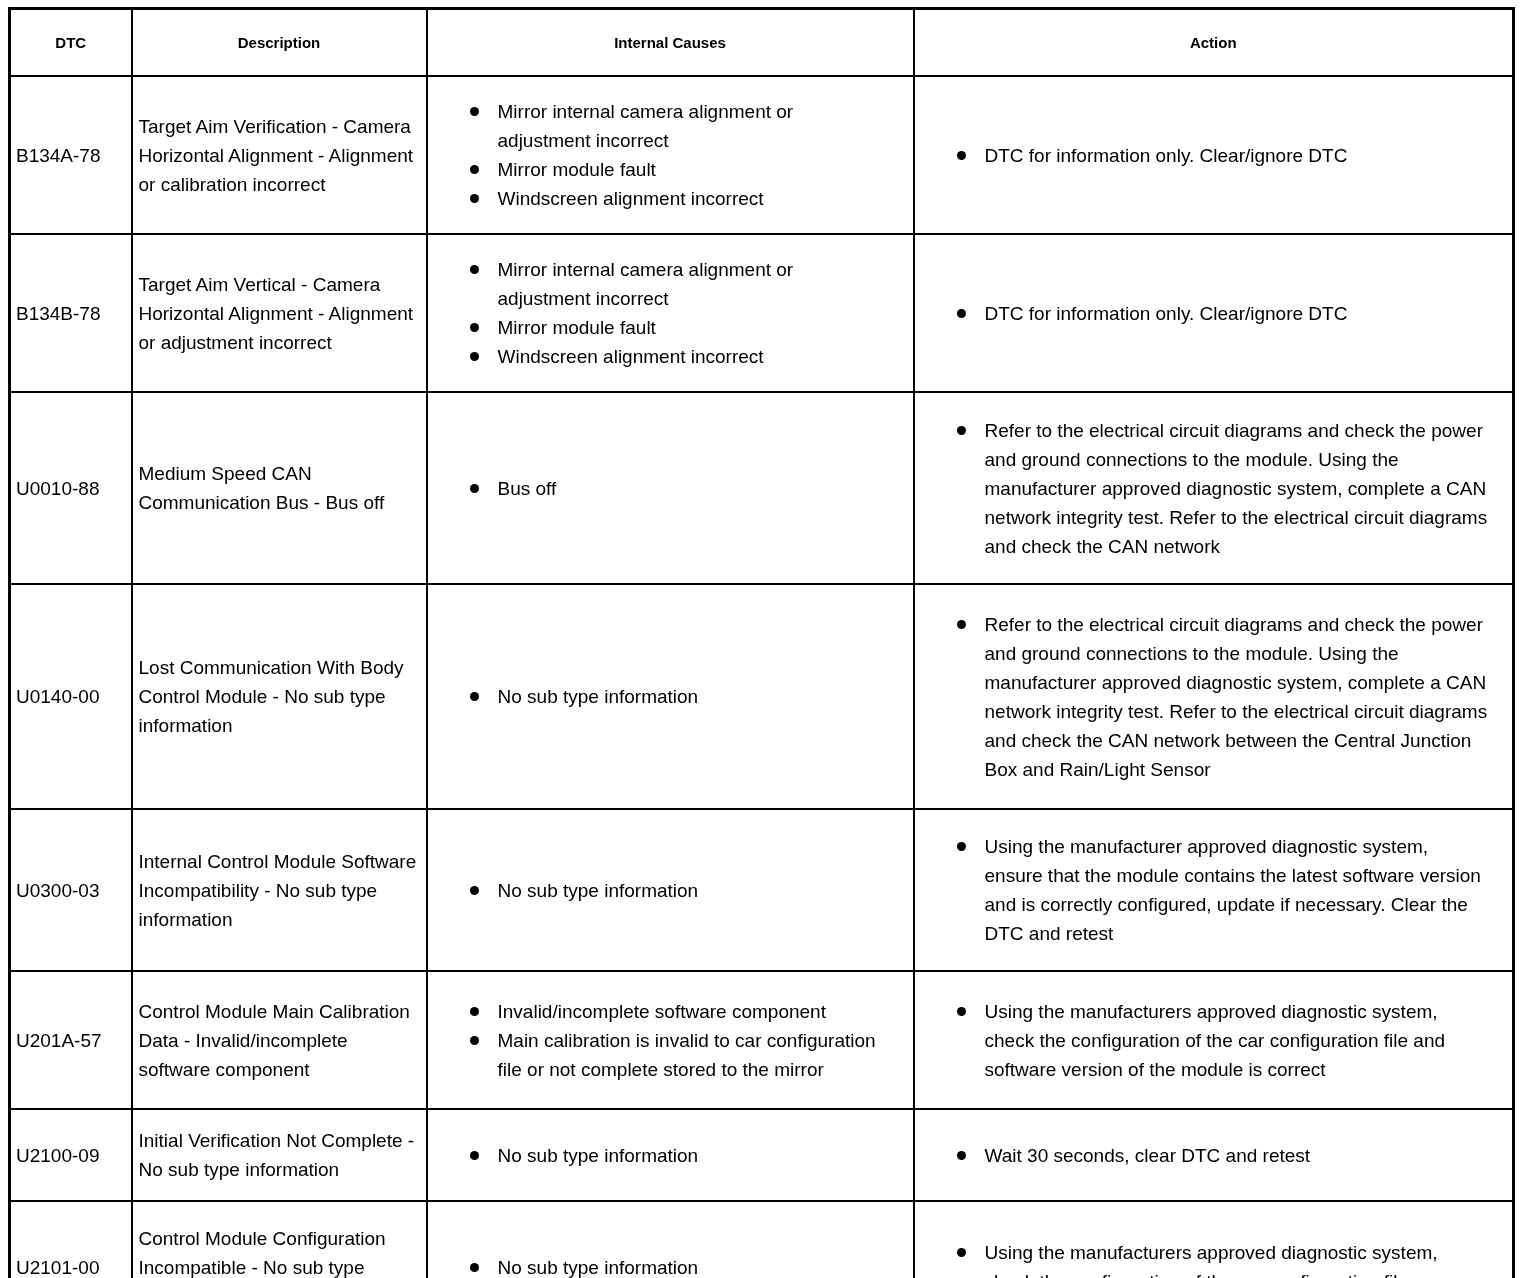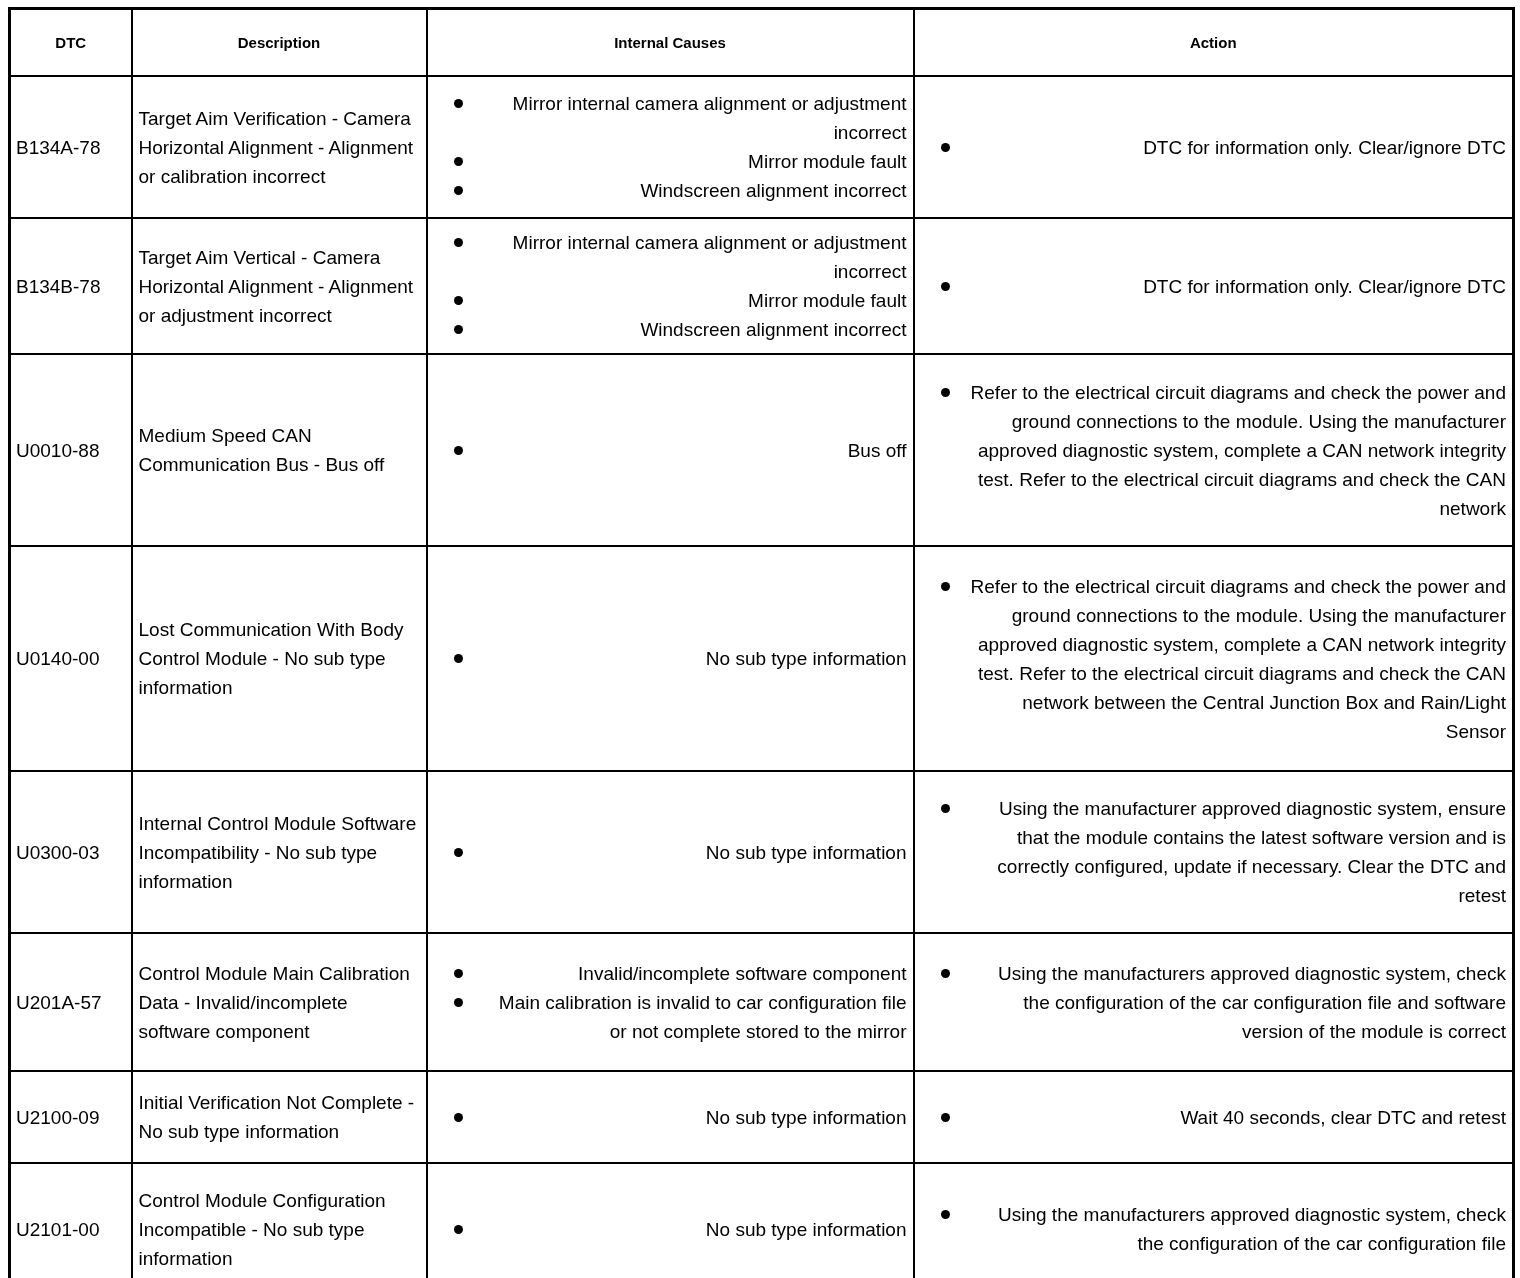--- a/index.html
+++ b/index.html
@@ -39,23 +39,22 @@
   th {
     font-size: 15px;
     font-weight: bold;
     text-align: center;
     height: 44px;
     padding: 18px 4px;
   }
   td.dtc-cell { padding-left: 5px; }
   ul.bullets {
     list-style: none;
-    margin: 0;
+    margin: 16px;
     padding: 0;
-    text-align: right;
   }
   ul.bullets li {
     position: relative;
     padding-left: 48px;
   }
   ul.bullets li::before {
     content: "";
     position: absolute;
     left: 20px;
     top: 10px;
@@ -192,21 +191,21 @@
       <tr class="r6">
         <td class="dtc-cell">U2100-09</td>
         <td>Initial Verification Not Complete - No sub type information</td>
         <td>
           <ul class="bullets">
             <li>No sub type information</li>
           </ul>
         </td>
         <td>
           <ul class="bullets">
-            <li>Wait 40 seconds, clear DTC and retest</li>
+            <li>Wait 30 seconds, clear DTC and retest</li>
           </ul>
         </td>
       </tr>
 
       <tr class="r7">
         <td class="dtc-cell">U2101-00</td>
         <td>Control Module Configuration Incompatible - No sub type information</td>
         <td>
           <ul class="bullets">
             <li>No sub type information</li>

